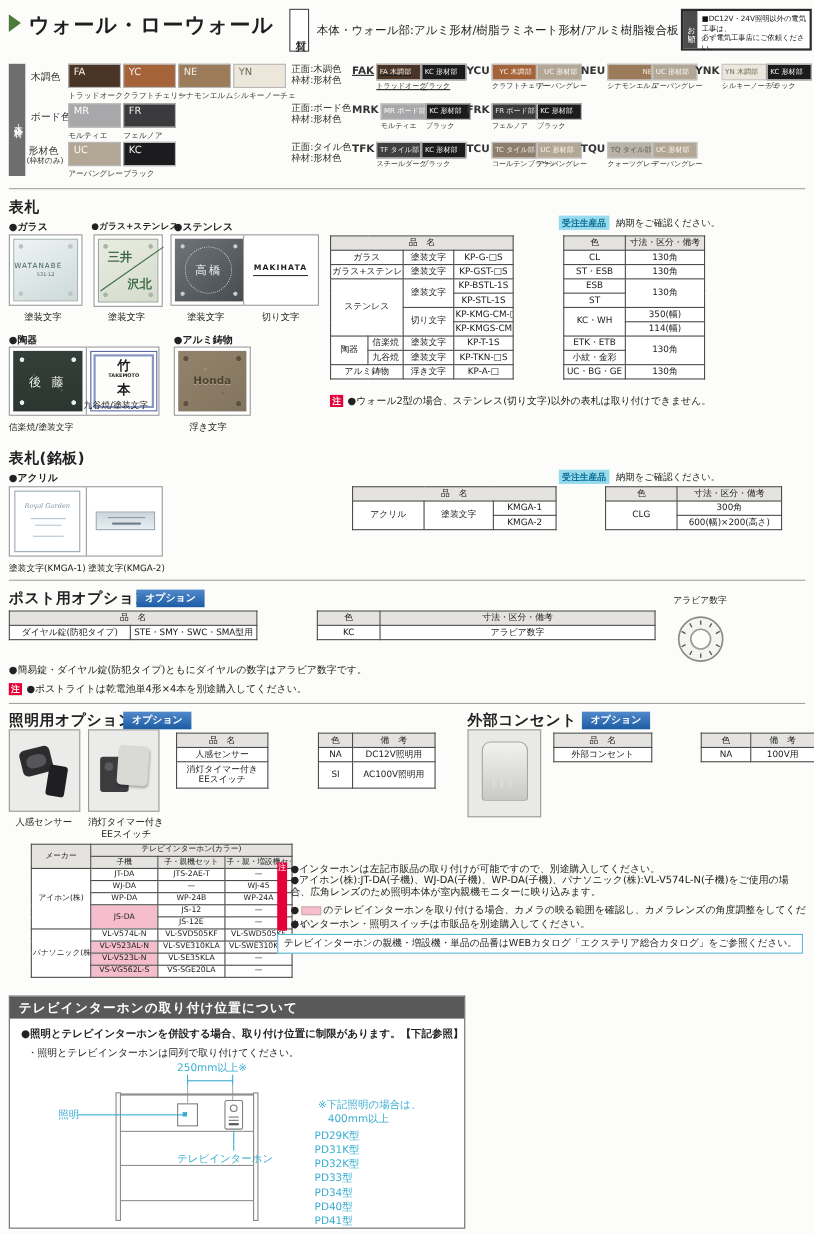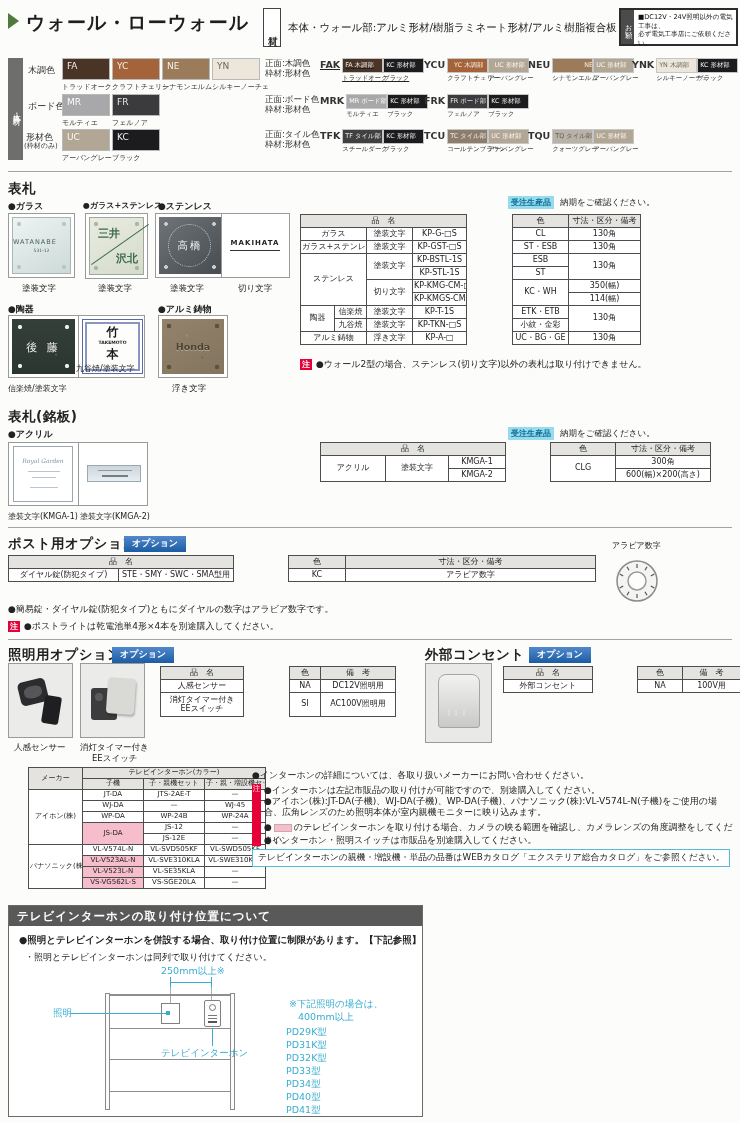--- a/index.html
+++ b/index.html
@@ -619,21 +619,20 @@
       </tr>
       <tr>
         <td class="pinkc">VS-VG562L-S</td>
         <td>VS-SGE20LA</td>
         <td>—</td>
       </tr>
     </tbody>
       </table>
   </div>
 
-  <div class="note" style="left:252px;top:769px;width:480px;">●インターホンの詳細については、各取り扱いメーカーにお問い合わせください。</div>
   <div class="redbar" style="left:252px;top:784px;width:9px;height:62px;">注</div>
   <div class="note" style="left:264px;top:784px;width:470px;">●インターホンは左記市販品の取り付けが可能ですので、別途購入してください。</div>
   <div class="note" style="left:264px;top:796px;width:470px;line-height:1.25;">●アイホン(株):JT-DA(子機)、WJ-DA(子機)、WP-DA(子機)、パナソニック(株):VL-V574L-N(子機)をご使用の場合、広角レンズのため照明本体が室内親機モニターに映り込みます。</div>
   <div class="note" style="left:264px;top:821px;width:470px;"><span>●</span><span style="display:inline-block;width:18px;height:8px;background:#f6becd;border:1px solid #caa;vertical-align:middle;margin:0 2px;"></span><span>のテレビインターホンを取り付ける場合、カメラの映る範囲を確認し、カメラレンズの角度調整をしてください。</span></div>
   <div class="note" style="left:264px;top:834px;width:470px;">●インターホン・照明スイッチは市販品を別途購入してください。</div>
   <div class="boxed-note" style="left:252px;top:849px;width:478px;">テレビインターホンの親機・増設機・単品の品番はWEBカタログ「エクステリア総合カタログ」をご参照ください。</div>
 
   <div class="posbox" style="left:8px;top:905px;width:415px;height:212px;">
     <div class="posbox-hd">テレビインターホンの取り付け位置について</div>
     <div class="note" style="left:10px;top:28px;font-size:9.5px;font-weight:bold;">●照明とテレビインターホンを併設する場合、取り付け位置に制限があります。【下記参照】</div>

